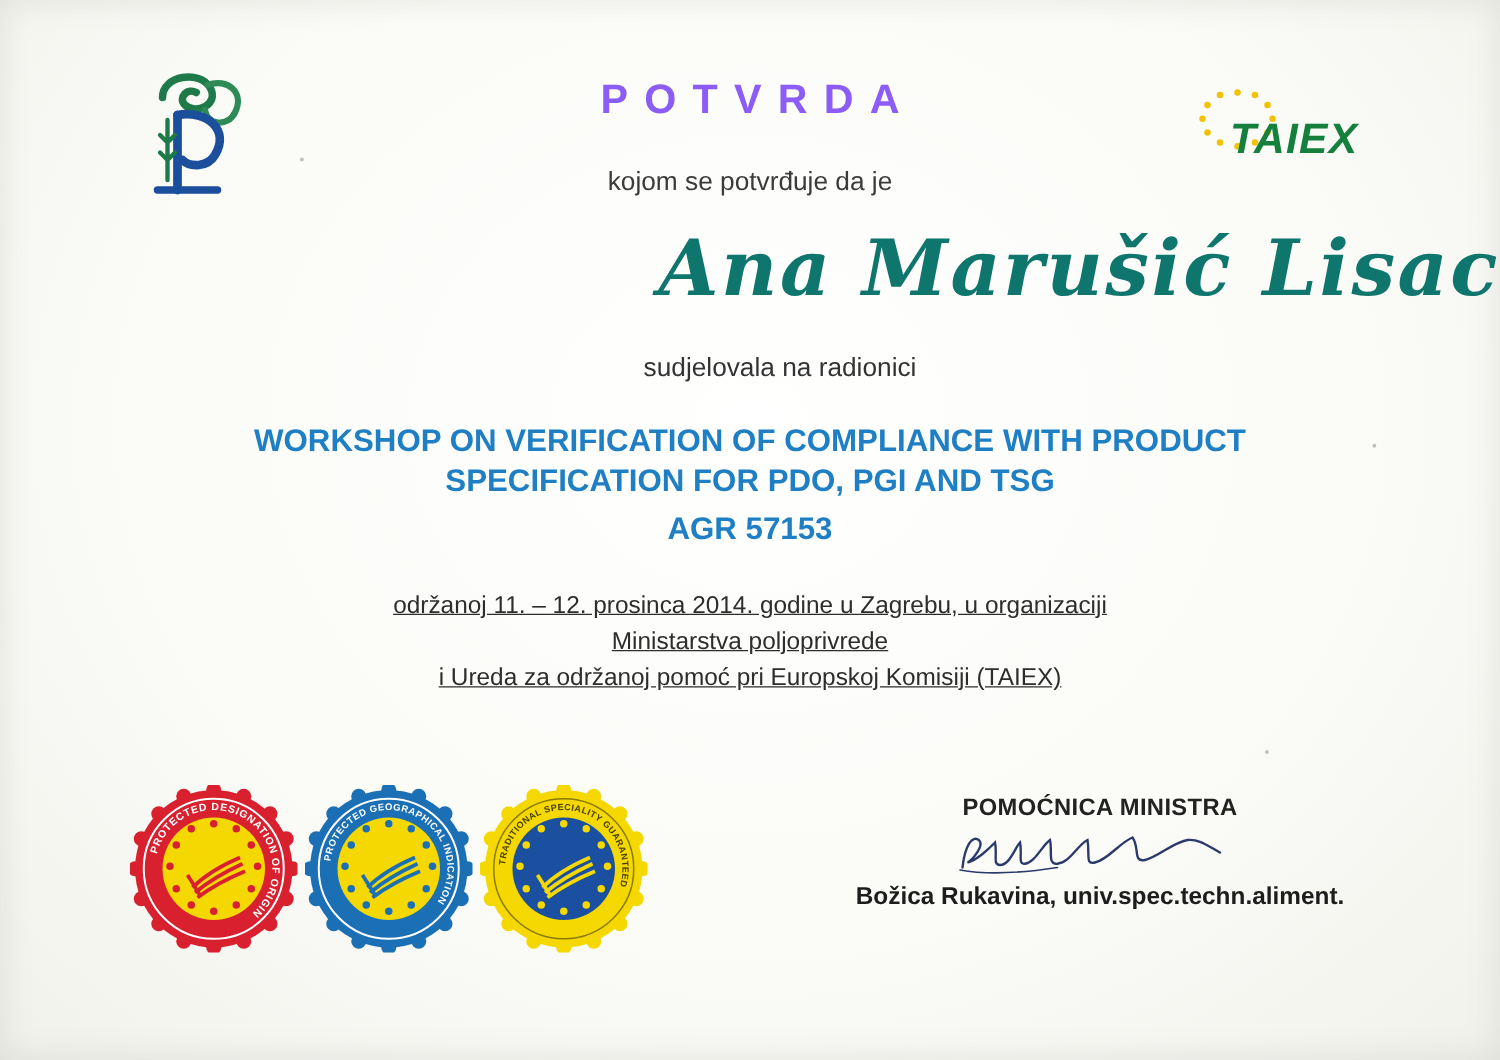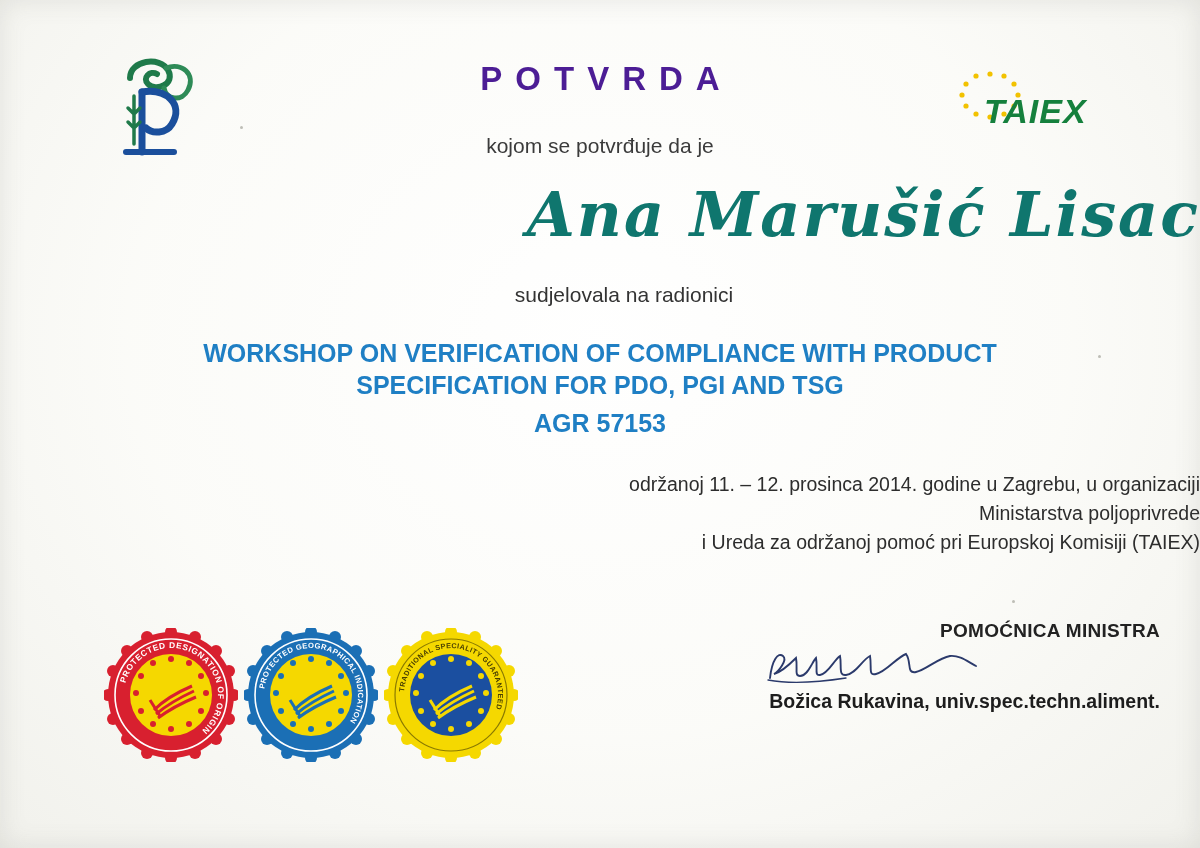--- a/index.html
+++ b/index.html
@@ -61,21 +61,21 @@
 
   
   .title {
     position: absolute;
     left: 0; right: 0;
     top: 60px;
     text-align: center;
     font-size: 33px;
     font-weight: bold;
     letter-spacing: 13px;
-    color: #4c1d95;
+    color: #8b5cf6;
     text-indent: 13px;
   }
   .subtitle {
     position: absolute;
     left: 0; right: 0;
     top: 134px;
     text-align: center;
     font-size: 21px;
     color: #3b3b3b;
   }
@@ -112,24 +112,25 @@
   }
   .workshop .code {
     display: block;
     margin-top: 6px;
     font-size: 25px;
   }
   .details {
     position: absolute;
     left: 0; right: 0;
     top: 470px;
-    text-align: right;
+    text-align: center;
     font-size: 19.5px;
     line-height: 29px;
     color: #2d2d2d;
+    text-decoration: underline;
   }
 
   
   .seals {
     position: absolute;
     left: 104px;
     top: 628px;
     width: 440px;
     height: 140px;
   }
@@ -140,22 +141,22 @@
   }
   .seal-pdo  { left: 0px; }
   .seal-pgi  { left: 140px; }
   .seal-tsg  { left: 280px; }
 
   
   .sign-block {
     position: absolute;
     left: 600px;
     right: 40px;
-    top: 620px;
-    text-align: right;
+    top: 636px;
+    text-align: center;
   }
   .sign-role {
     font-size: 19px;
     font-weight: bold;
     color: #222;
     letter-spacing: .3px;
   }
   .sign-mark {
     height: 46px;
     margin: 2px 0 0 0;

